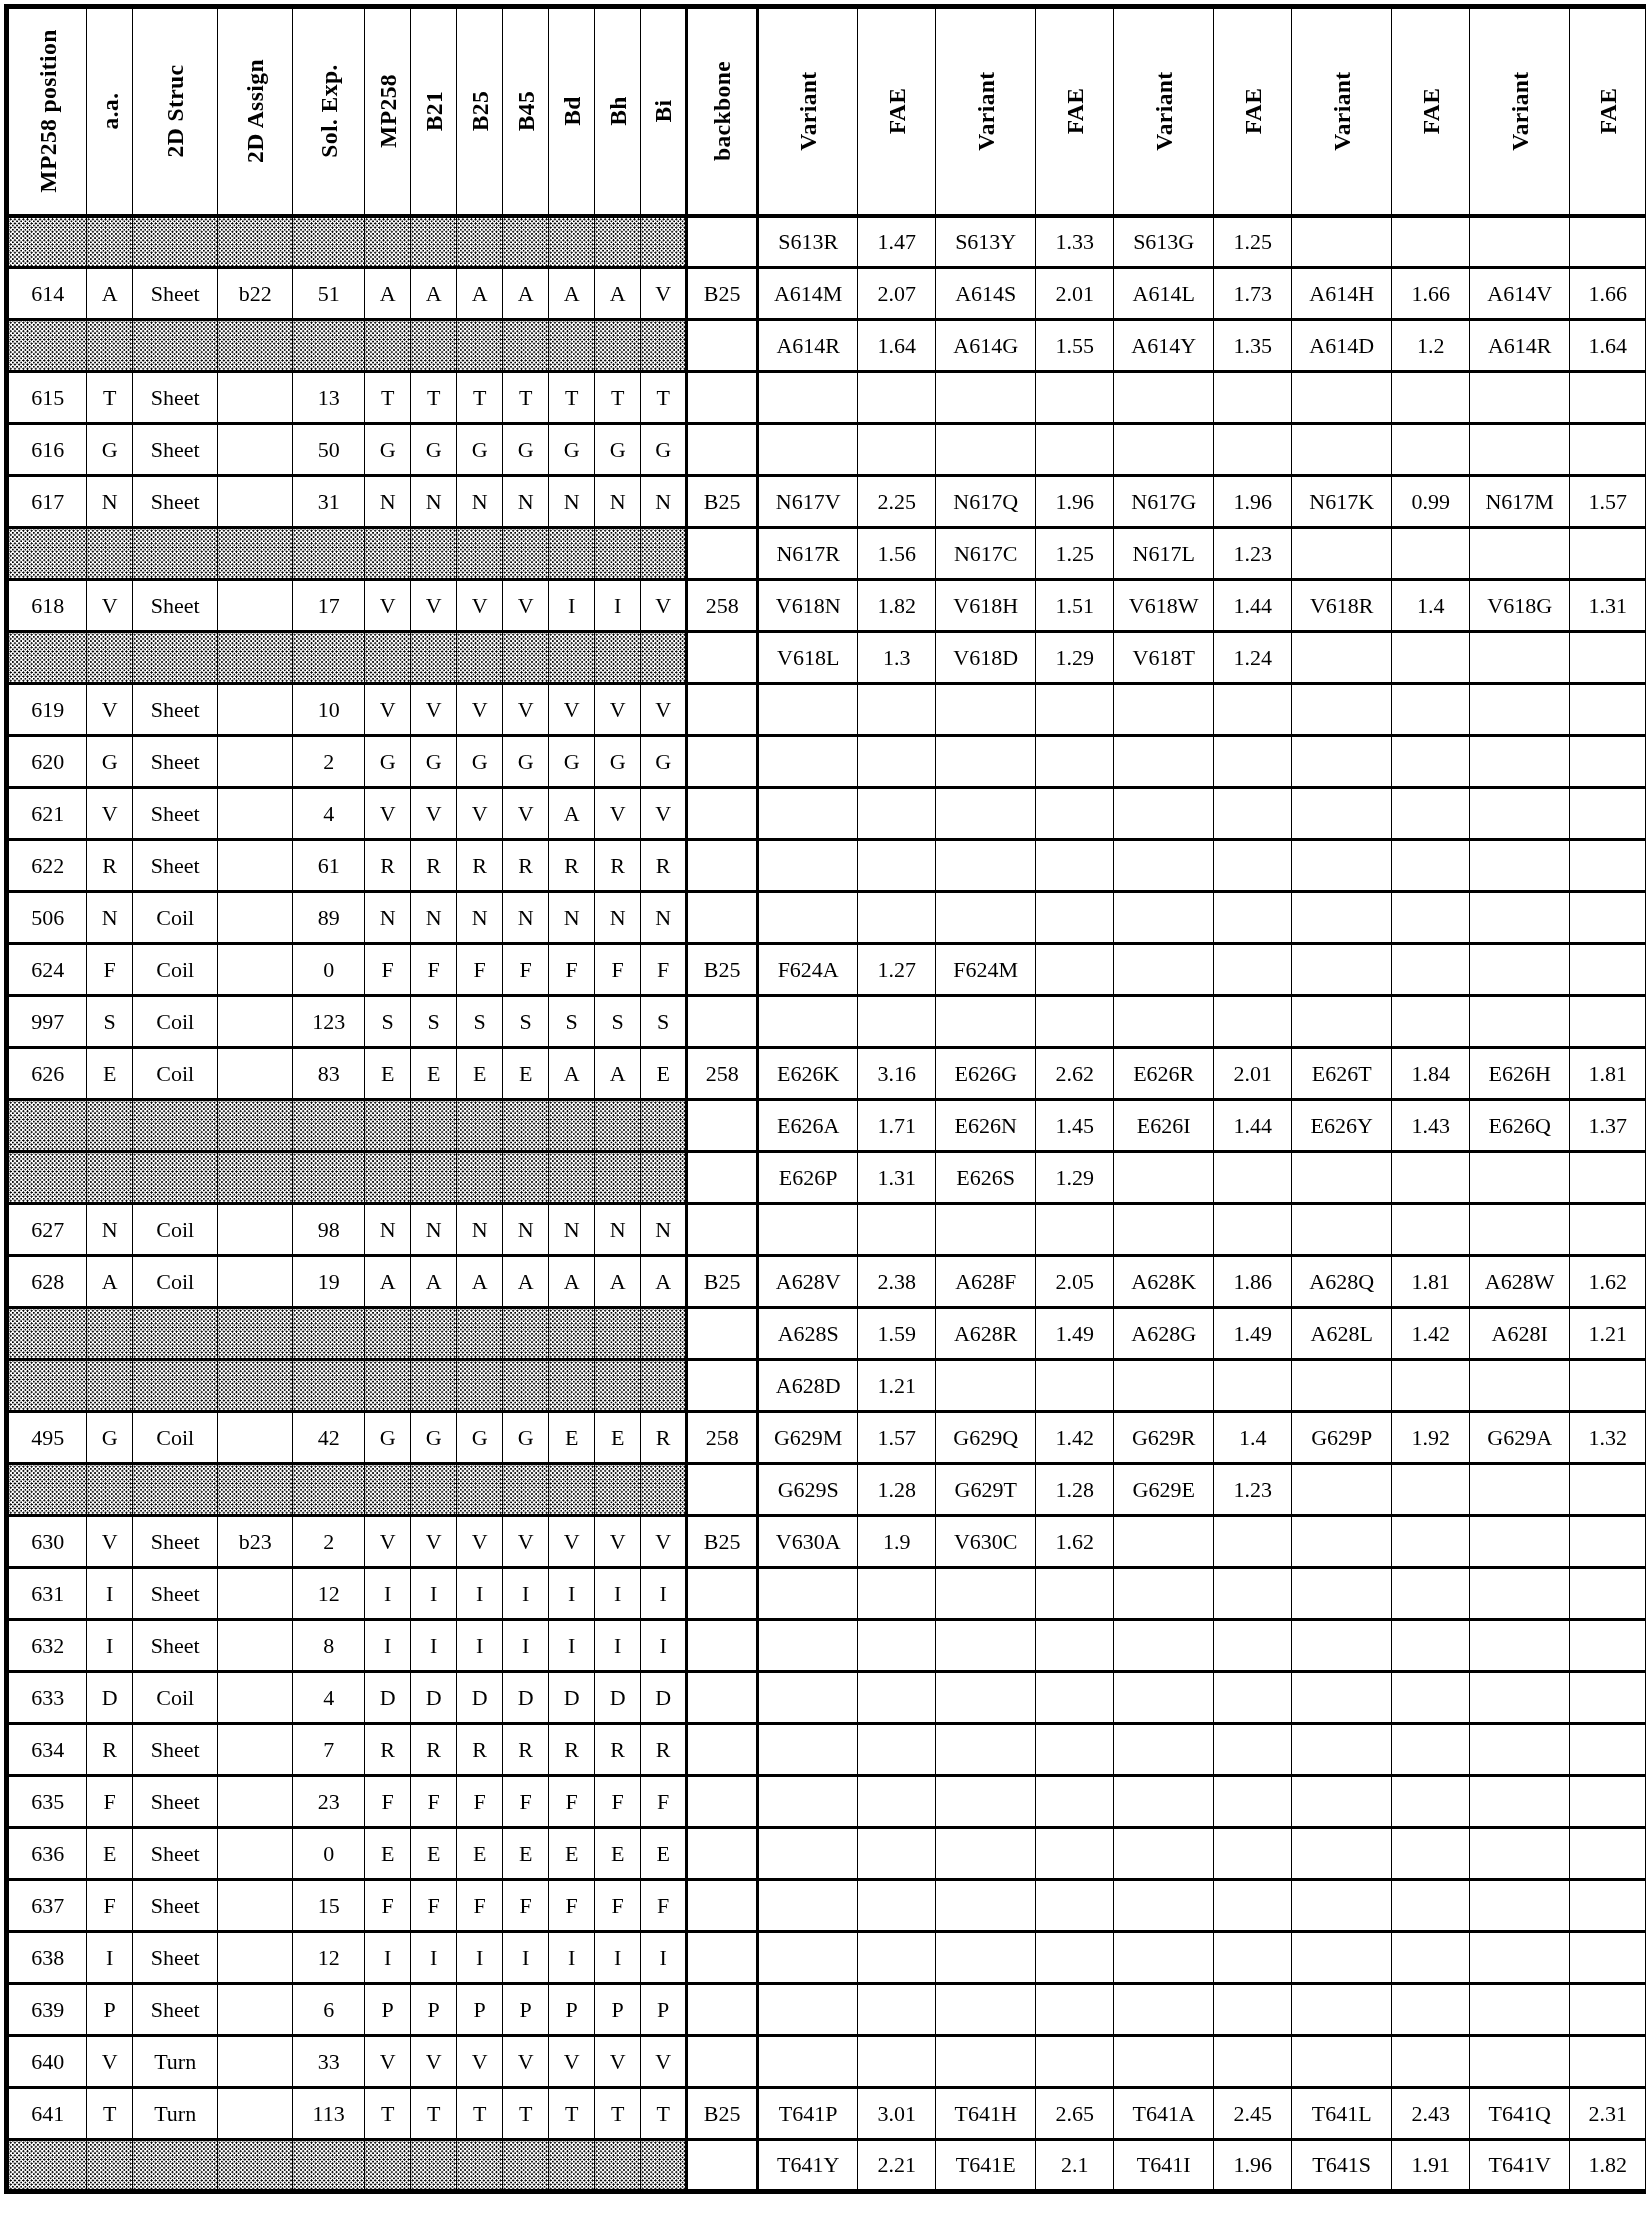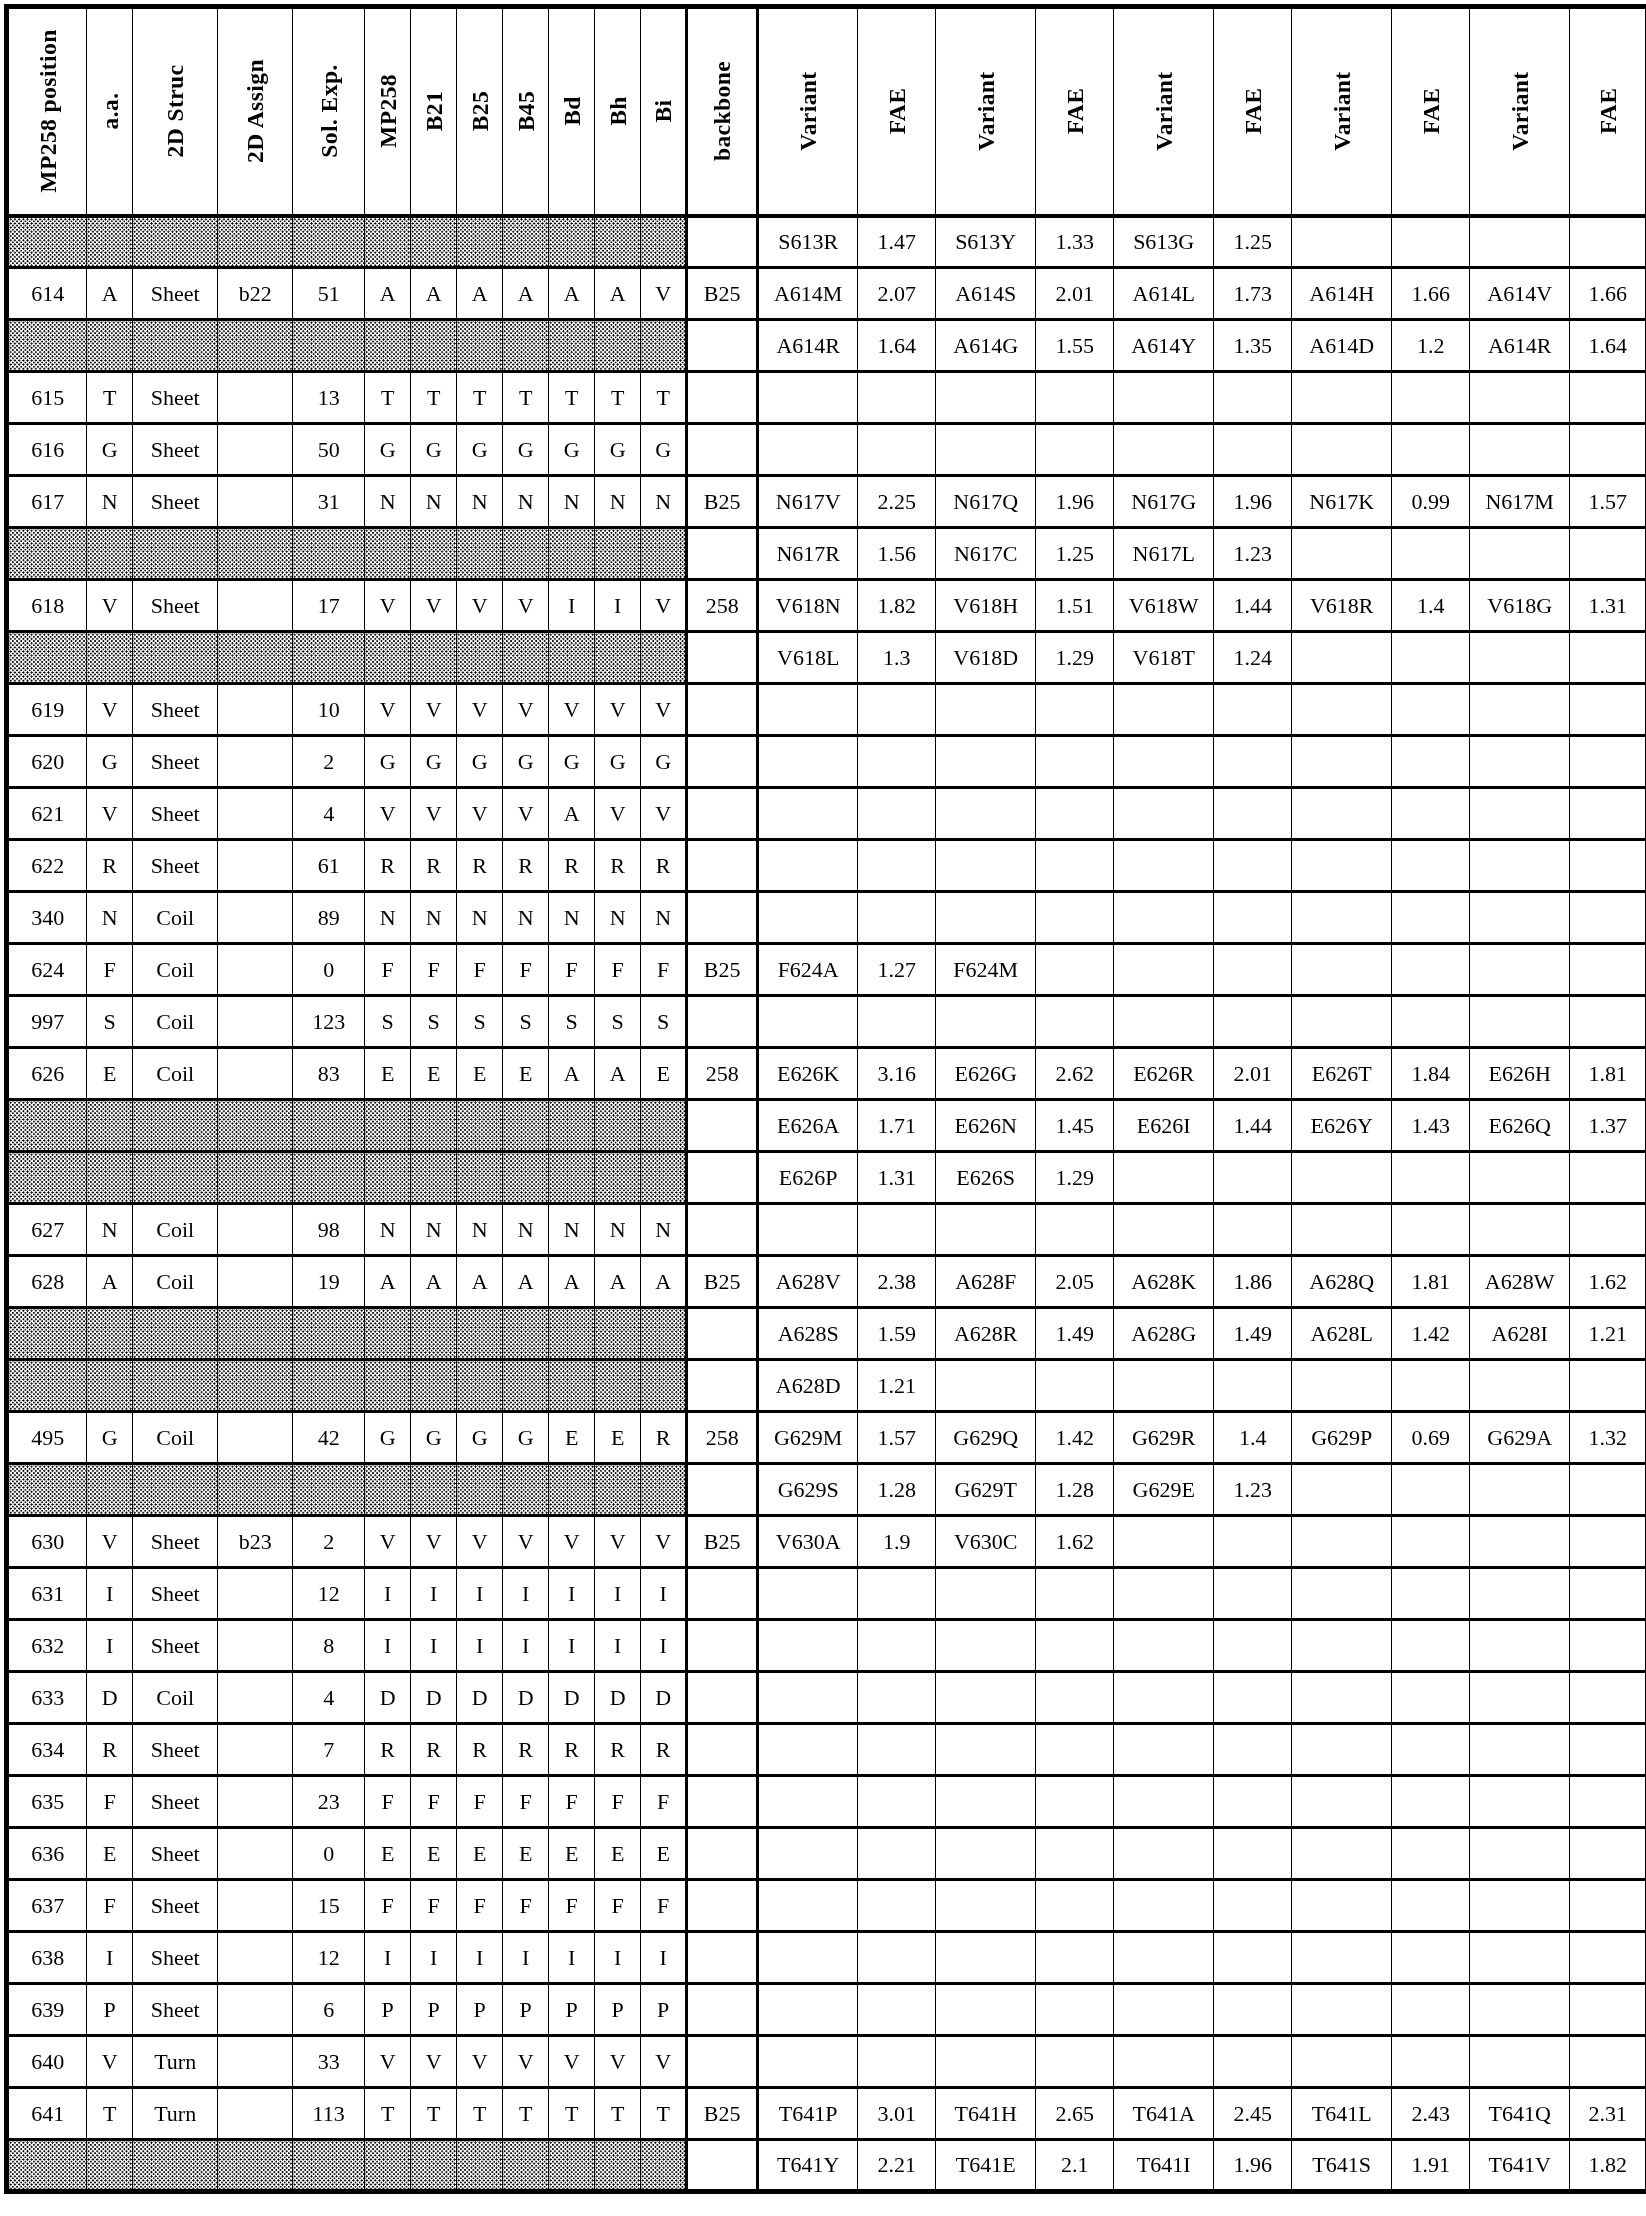--- a/index.html
+++ b/index.html
@@ -473,21 +473,21 @@
     <td></td>
     <td></td>
     <td></td>
     <td></td>
     <td></td>
     <td></td>
     <td></td>
     <td></td>
   </tr>
         <tr>
-    <td>340</td>
+    <td>506</td>
     <td>N</td>
     <td>Coil</td>
     <td></td>
     <td>89</td>
     <td>N</td>
     <td>N</td>
     <td>N</td>
     <td>N</td>
     <td>N</td>
     <td>N</td>
@@ -743,21 +743,21 @@
     <td>E</td>
     <td>R</td>
     <td class="bb-col">258</td>
     <td>G629M</td>
     <td>1.57</td>
     <td>G629Q</td>
     <td>1.42</td>
     <td>G629R</td>
     <td>1.4</td>
     <td>G629P</td>
-    <td>0.69</td>
+    <td>1.92</td>
     <td>G629A</td>
     <td>1.32</td>
   </tr>
         <tr>
     <td class="hatch"></td>
     <td class="hatch"></td>
     <td class="hatch"></td>
     <td class="hatch"></td>
     <td class="hatch"></td>
     <td class="hatch"></td>

